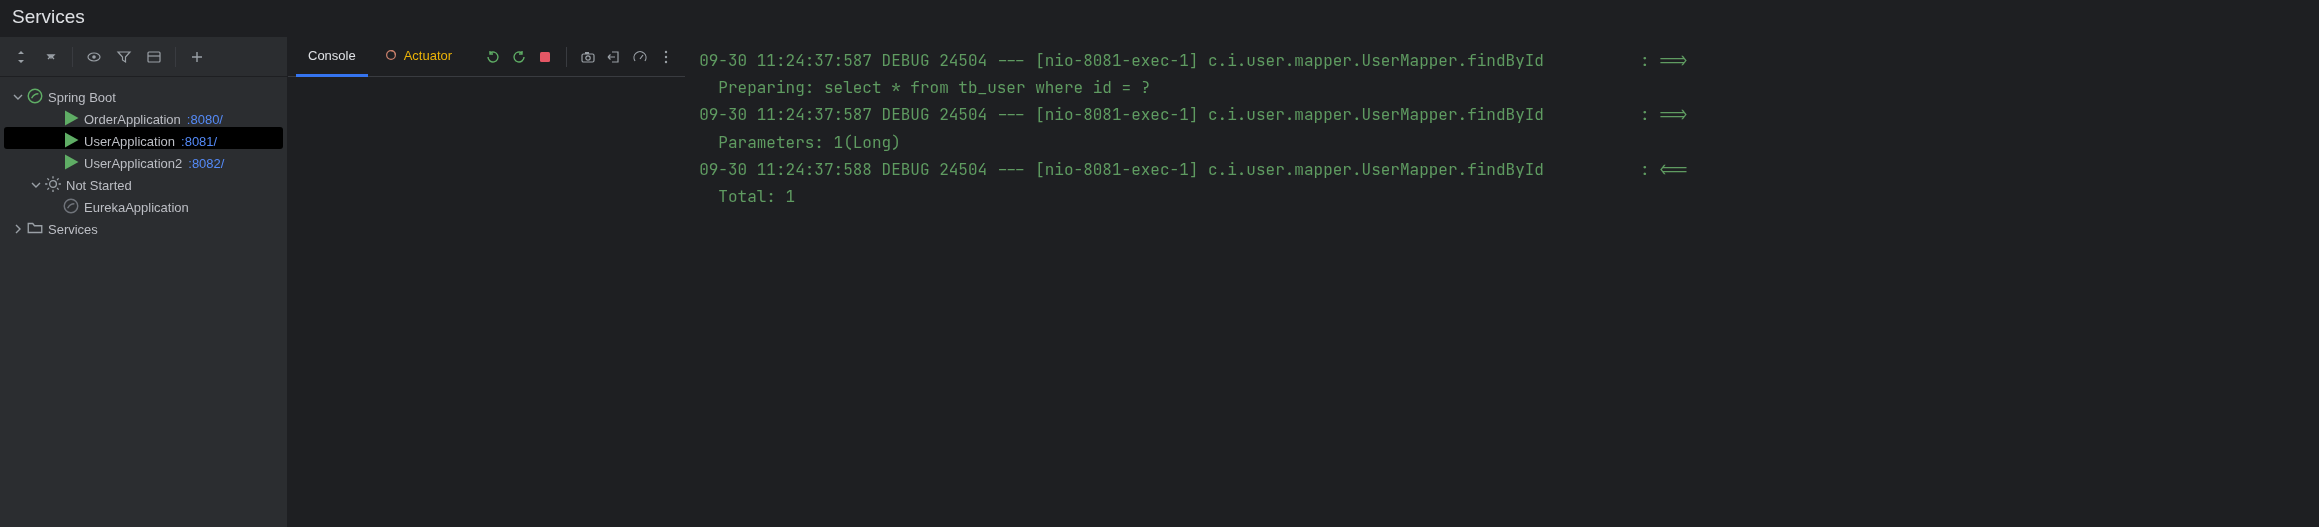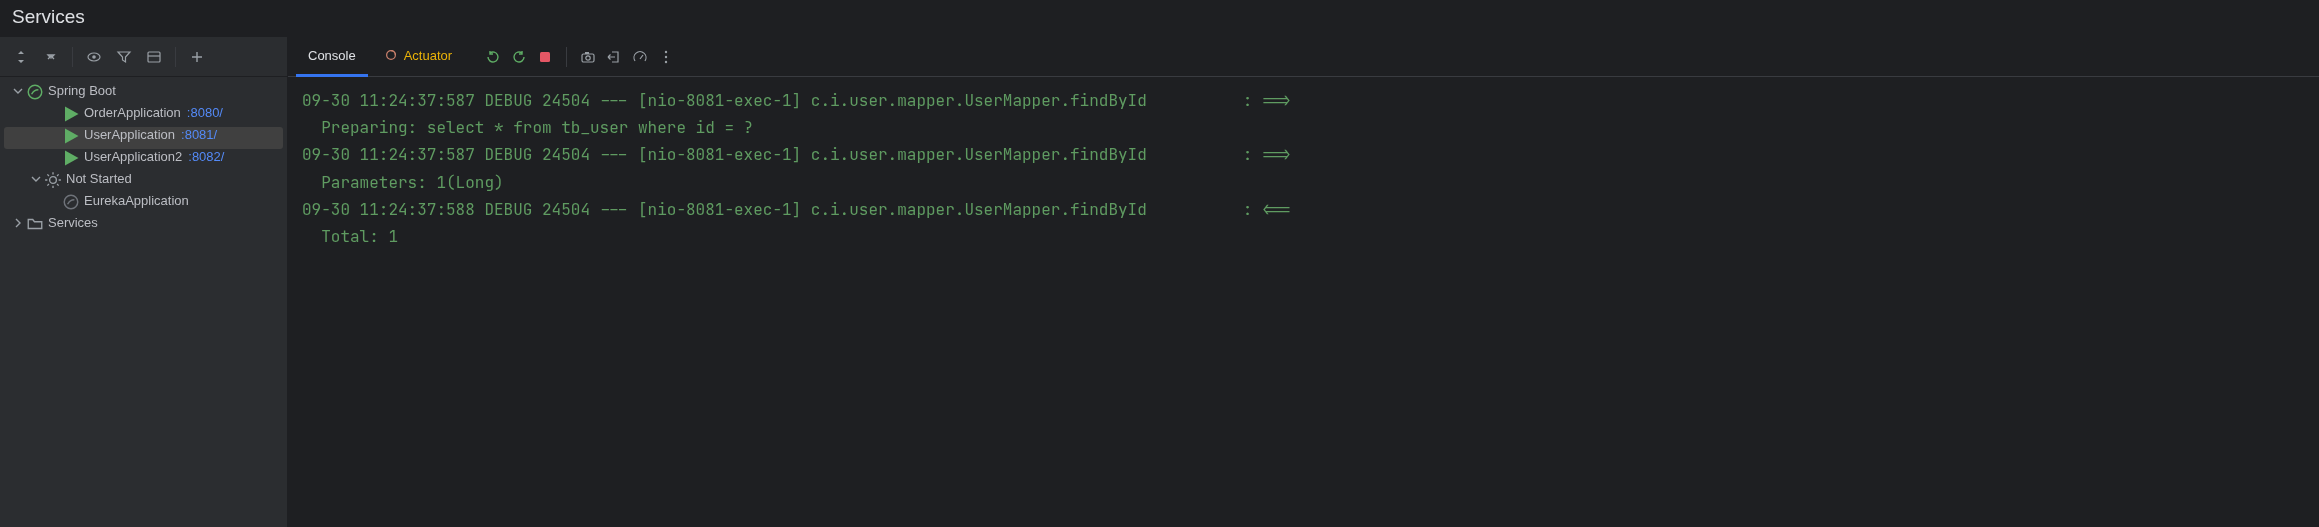--- a/index.html
+++ b/index.html
@@ -48,27 +48,27 @@
     display: inline-flex; align-items: center; justify-content: center;
     color: #9aa0a6; cursor: pointer; border-radius: 4px;
   }
   .icon-btn svg { width: 16px; height: 16px; }
   .stop-btn svg rect { fill: #e55765; }
   .tree {
     padding-top: 6px;
     overflow: auto;
   }
   .tree-row {
-    display: flex; align-items: flex-start;
+    display: flex; align-items: flex-end;
     height: 22px;
     padding-right: 8px;
     cursor: pointer;
     white-space: nowrap;
   }
-  .tree-row.selected { background: #404040; border-radius: 3px; margin: 0 4px; }
+  .tree-row.selected { background: #000000; border-radius: 3px; margin: 0 4px; }
   .tree-indent { display: inline-block; height: 1px; }
   .tree-arrow {
     width: 16px; height: 16px; display: inline-flex; align-items: center; justify-content: center;
     color: #9aa0a6; flex-shrink: 0;
   }
   .tree-arrow svg { width: 10px; height: 10px; }
   .tree-icon {
     width: 18px; height: 18px; display:inline-flex; align-items:center; justify-content:center;
     margin-right: 4px; flex-shrink:0;
   }
@@ -76,21 +76,21 @@
   .icon-spring { color: #5fad65; }
   .icon-gear { color: #9aa0a6; }
   .icon-folder { color: #9aa0a6; }
   .icon-grey-spring { color: #6f737a; }
   .tree-label { color: #bcbec4; }
   .tree-port { color: #548af7; margin-left: 6px; }
   .content {
     flex: 1;
     background: #1e1f22;
     display: flex;
-    flex-direction: column;
+    flex-direction: row;
     min-width: 0;
   }
   .content-toolbar {
     display: flex; align-items: center; gap: 4px;
     height: 40px;
     padding: 0 8px;
     border-bottom: 1px solid #393b40;
   }
   .tab {
     display: inline-flex; align-items: center; gap: 6px;

